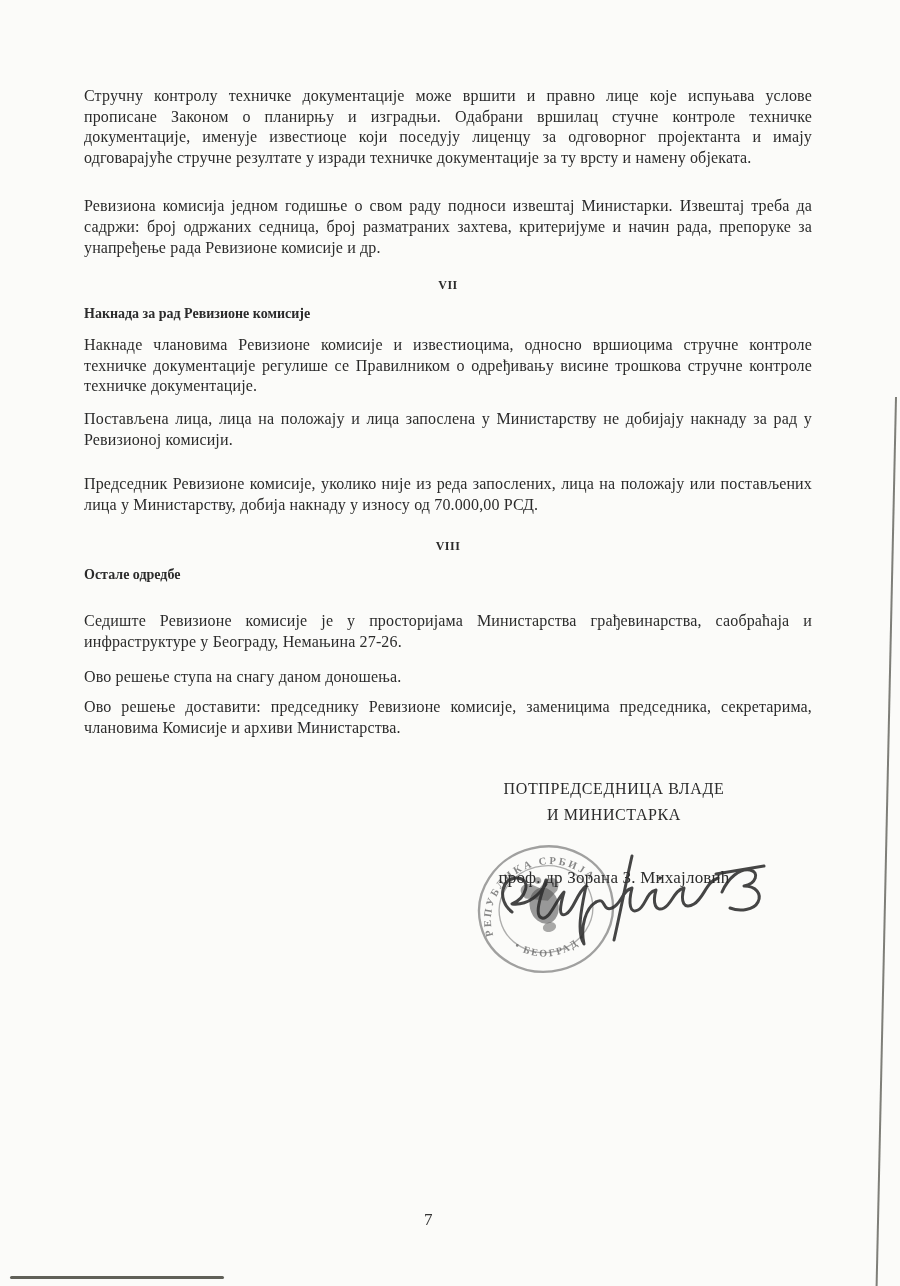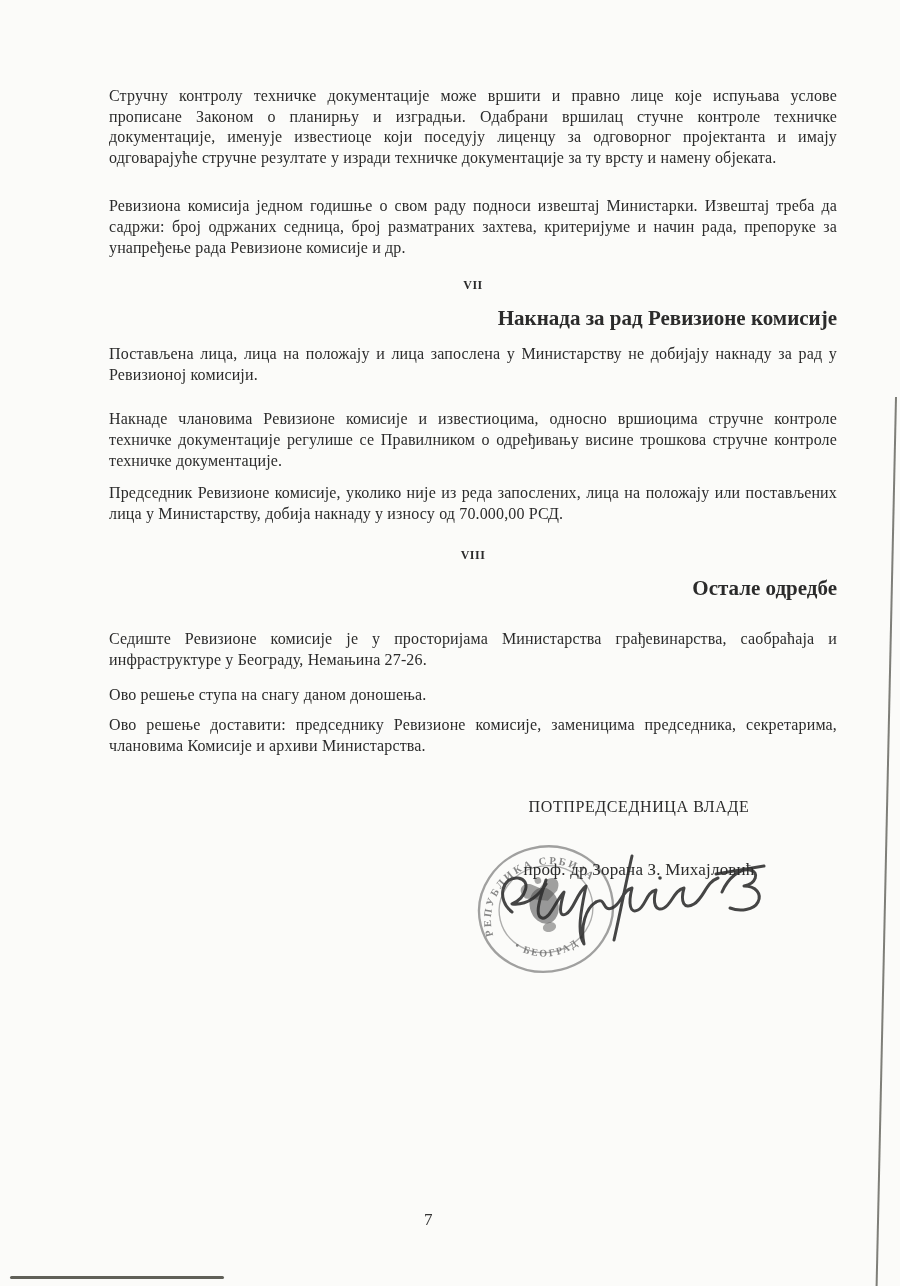--- a/index.html
+++ b/index.html
@@ -6,41 +6,41 @@
   .page{
     position:relative;
     width:900px;height:1286px;
     background:#fbfbf9;
     overflow:hidden;
     font-family:"Liberation Serif","DejaVu Serif",serif;
     color:#2b2b2b;
   }
   .content{
     position:absolute;
-    left:109px;top:86px;
+    left:84px;top:86px;
     width:728px;
   }
   .p{
     margin:0 0 12px 0;
     font-size:16px;
     line-height:20.6px;
     text-align:justify;
     letter-spacing:0.15px;
   }
   .p.gap-after{margin-bottom:24px;}
   .p.small-after{margin-bottom:10px;}
   .p.mid-after{margin-bottom:14px;margin-top:28px;}
   .sec-num{
     text-align:center;font-weight:bold;
     font-size:12px;margin:20px 0 13px 0;letter-spacing:0.5px;
   }
   .sec-num.extra-top{margin-top:24px;}
   .sec-title{
-    text-align:right;font-weight:bold;
-    font-size:21px;margin:0 0 13px 0;
+    text-align:left;font-weight:bold;
+    font-size:14px;margin:0 0 13px 0;
   }
   .sig-block{
     margin:38px 0 0 365px;
     width:330px;
     text-align:center;
     position:relative;
     z-index:3;
   }
   .sig-line{font-size:16px;line-height:26px;letter-spacing:0.6px;}
   .sig-name{font-size:17px;margin-top:40px;letter-spacing:0.2px;}
@@ -78,32 +78,33 @@
 <body>
 
 <div class="page">
 
   <div class="content">
     <p class="p">Стручну контролу техничке документације може вршити и правно лице које испуњава услове прописане Законом о планирњу и изградњи. Одабрани вршилац стучне контроле техничке документације, именује известиоце који поседују лиценцу за одговорног пројектанта и имају одговарајуће стручне резултате у изради техничке документације за ту врсту и намену објеката.</p>
     <p class="p mid-after">Ревизиона комисија једном годишње о свом раду подноси извештај Министарки. Извештај треба да садржи: број одржаних седница, број разматраних захтева, критеријуме и начин рада, препоруке за унапређење рада Ревизионе комисије и др.</p>
 
     <div class="sec-num">VII</div>
     <div class="sec-title">Накнада за рад Ревизионе комисије</div>
+    <p class="p">Накнаде члановима Ревизионе комисије и известиоцима, односно вршиоцима стручне контроле техничке документације регулише се Правилником о одређивању висине трошкова стручне контроле техничке документације.</p>
     <p class="p gap-after">Постављена лица, лица на положају и лица запослена у Министарству не добијају накнаду за рад у Ревизионој комисији.</p>
-    <p class="p">Накнаде члановима Ревизионе комисије и известиоцима, односно вршиоцима стручне контроле техничке документације регулише се Правилником о одређивању висине трошкова стручне контроле техничке документације.</p>
     <p class="p">Председник Ревизионе комисије, уколико није из реда запослених, лица на положају или постављених лица у Министарству, добија накнаду у износу од 70.000,00 РСД.</p>
 
     <div class="sec-num extra-top">VIII</div>
     <div class="sec-title">Остале одредбе</div>
     <p class="p mid-after">Седиште Ревизионе комисије је у просторијама Министарства грађевинарства, саобраћаја и инфраструктуре у Београду, Немањина 27-26.</p>
     <p class="p small-after">Ово решење ступа на снагу даном доношења.</p>
     <p class="p">Ово решење доставити: председнику Ревизионе комисије, заменицима председника, секретарима, члановима Комисије и архиви Министарства.</p>
 
     <div class="sig-block">
       <div class="sig-line">ПОТПРЕДСЕДНИЦА ВЛАДЕ</div>
+      <div class="sig-line">И МИНИСТАРКА</div>
       <div class="sig-name">проф. др Зорана З. Михајловић</div>
     </div>
   </div>
 
   <svg class="stamp" viewBox="0 0 160 150" aria-hidden="true">
     <g transform="rotate(-14 80 72)">
       <ellipse cx="80" cy="72" rx="70" ry="65" fill="none" stroke="#6e6e6e" stroke-width="2.4" opacity="0.65"></ellipse>
       <ellipse cx="80" cy="72" rx="49" ry="45" fill="none" stroke="#6e6e6e" stroke-width="1.4" opacity="0.55"></ellipse>
       <path id="arcTop" d="M 22,96 A 60,56 0 1 1 138,96" fill="none" stroke="none"></path>
       <path id="arcBot" d="M 30,90 A 54,50 0 0 0 130,90" fill="none" stroke="none"></path>

